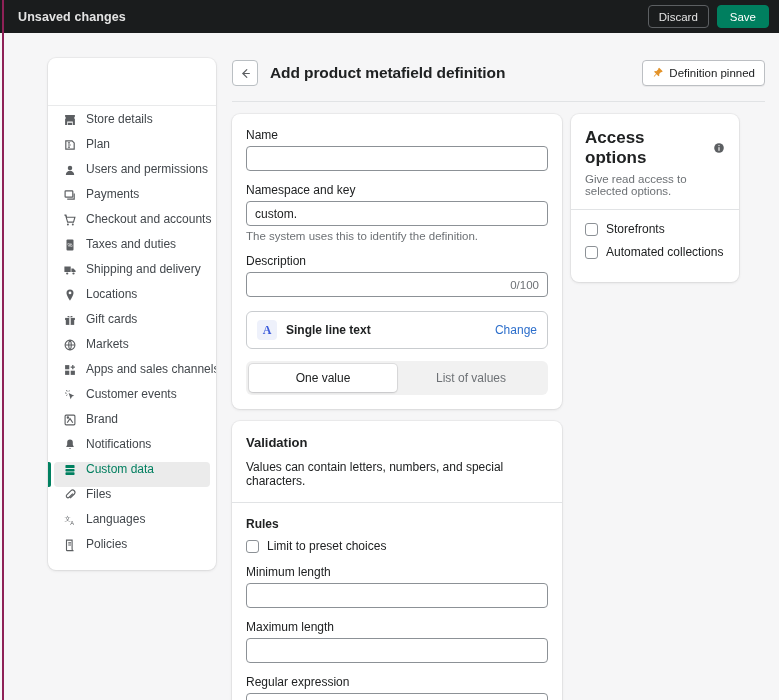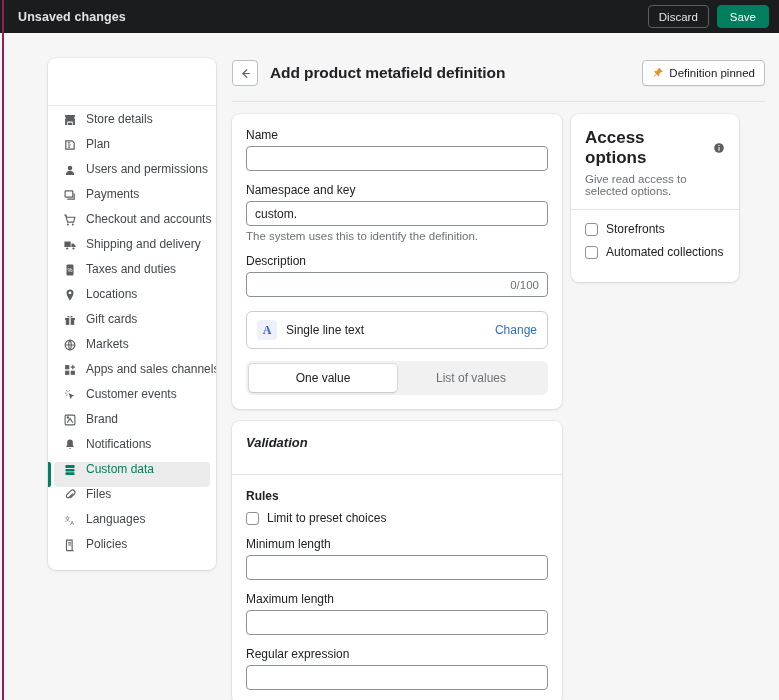--- a/index.html
+++ b/index.html
@@ -255,21 +255,21 @@
     display: flex; align-items: center; justify-content: center;
     color: #3b5bdb;
     font-size: 12px;
     font-weight: 700;
     font-family: "Liberation Serif", serif;
     flex: 0 0 20px;
   }
   .type-name {
     margin-left: 9px;
     font-size: 12px;
-    font-weight: 400;
+    font-weight: 700;
     color: #202223;
     flex: 1;
   }
   .link-change {
     font-size: 12px;
     color: #2c6ecb;
     cursor: pointer;
   }
 
   
@@ -293,21 +293,20 @@
     color: #202223;
     box-shadow: 0 0 0 1px rgba(63,63,68,.1), 0 1px 2px rgba(63,63,68,.15);
   }
 
   
   .section-title {
     font-size: 13px;
     font-weight: 700;
     color: #202223;
     margin-bottom: 10px;
-    font-style: italic;
   }
   .section-sub {
     font-size: 12px;
     color: #202223;
   }
   .card-sep { height: 1px; background: #e1e3e5; }
   .subhead {
     font-size: 12px;
     font-weight: 700;
     color: #202223;
@@ -422,36 +421,36 @@
               <circle cx="7" cy="16.5" r="1.4"></circle>
               <circle cx="14" cy="16.5" r="1.4"></circle>
             </svg>
           </span>
         <span>Checkout and accounts</span>
       </div>
 
       <div class="nav-item">
         <span class="nav-ico">
             <svg viewBox="0 0 20 20" fill="currentColor">
+              <rect x="5" y="2" width="10" height="16" rx="1.5"></rect>
+              <text x="10" y="13" font-size="8" fill="#ffffff" text-anchor="middle" font-family="Liberation Sans, sans-serif">%</text>
+            </svg>
+          </span>
+        <span>Taxes and duties</span>
+      </div>
+
+      <div class="nav-item">
+        <span class="nav-ico">
+            <svg viewBox="0 0 20 20" fill="currentColor">
               <path d="M2 5h9v8H2V5zm10 3h3l3 3v2h-6V8z"></path>
               <circle cx="6" cy="15" r="1.6" fill="currentColor"></circle>
               <circle cx="15" cy="15" r="1.6" fill="currentColor"></circle>
             </svg>
           </span>
         <span>Shipping and delivery</span>
-      </div>
-
-      <div class="nav-item">
-        <span class="nav-ico">
-            <svg viewBox="0 0 20 20" fill="currentColor">
-              <rect x="5" y="2" width="10" height="16" rx="1.5"></rect>
-              <text x="10" y="13" font-size="8" fill="#ffffff" text-anchor="middle" font-family="Liberation Sans, sans-serif">%</text>
-            </svg>
-          </span>
-        <span>Taxes and duties</span>
       </div>
 
       <div class="nav-item">
         <span class="nav-ico">
             <svg viewBox="0 0 20 20" fill="currentColor">
               <path d="M10 2a5 5 0 0 0-5 5c0 3.8 5 11 5 11s5-7.2 5-11a5 5 0 0 0-5-5zm0 7a2 2 0 1 1 0-4 2 2 0 0 1 0 4z"></path>
             </svg>
           </span>
         <span>Locations</span>
       </div>
@@ -626,20 +625,21 @@
             <div class="segmented">
               <div class="seg selected">One value</div>
               <div class="seg">List of values</div>
             </div>
           </div>
         </div>
 
         <div class="card">
           <div class="card-pad">
             <div class="section-title">Validation</div>
+            <div class="section-sub">Values can contain letters, numbers, and special characters.</div>
           </div>
           <div class="card-sep"></div>
           <div class="card-pad">
             <div class="subhead">Rules</div>
 
             <div class="checkrow">
               <span class="checkbox"></span>
               <span class="chk-label">Limit to preset choices</span>
             </div>
 

